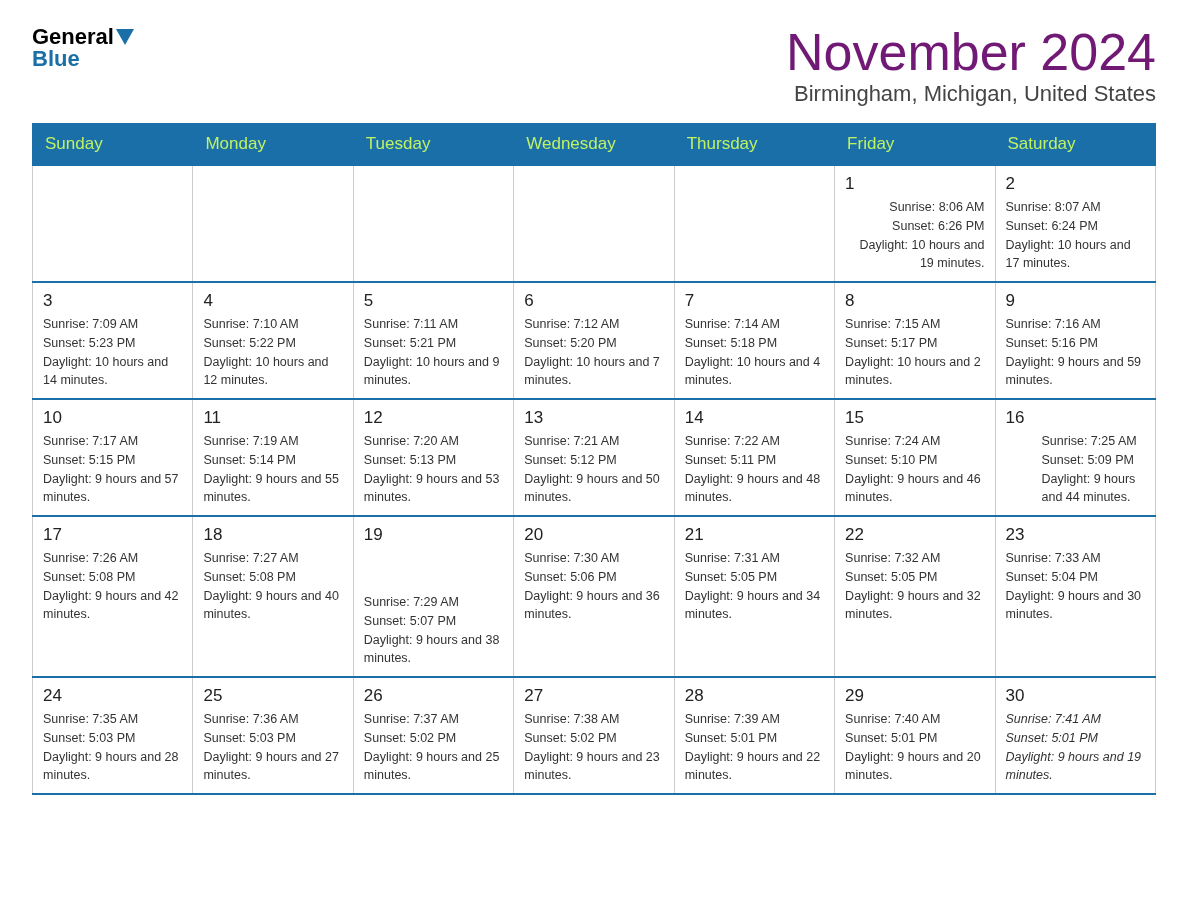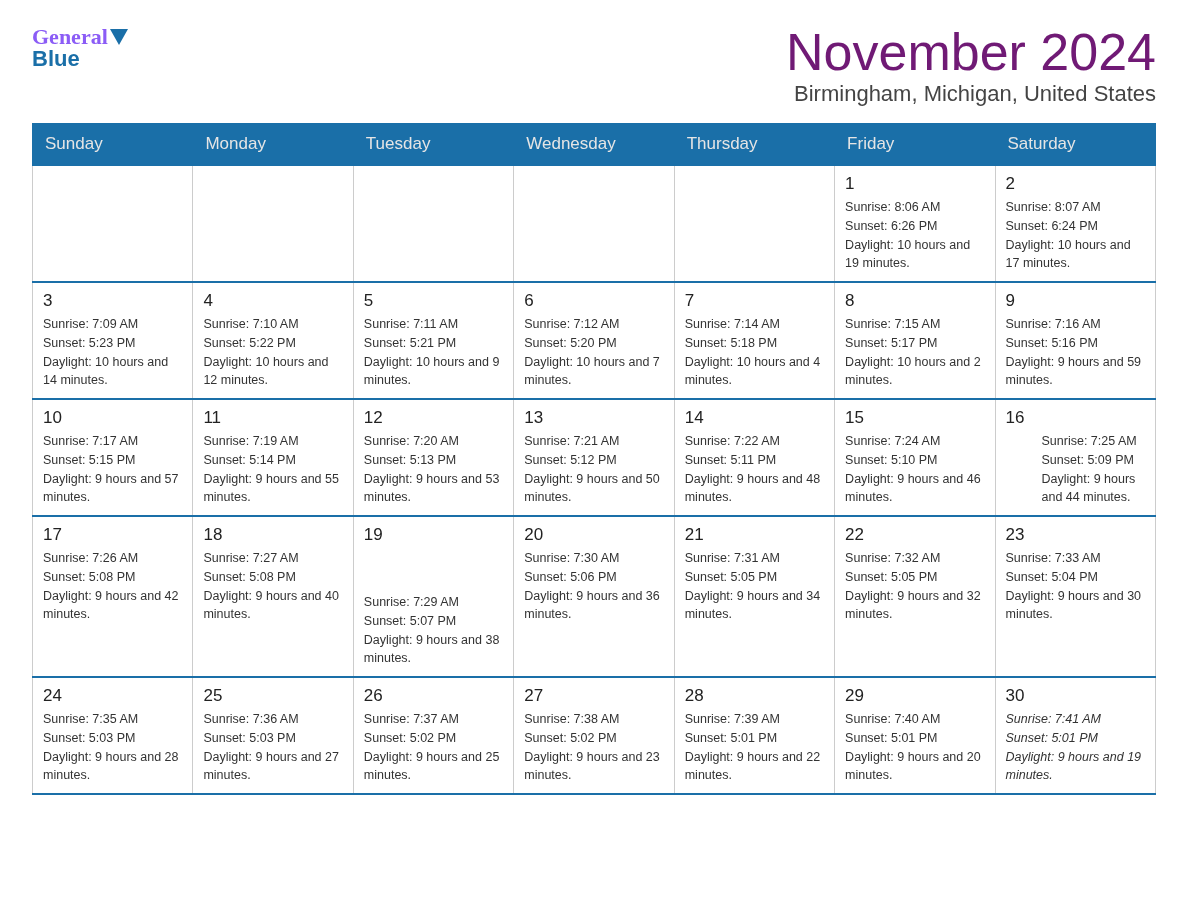--- a/index.html
+++ b/index.html
@@ -12,22 +12,21 @@
     }
     .header-row {
       display: flex;
       align-items: flex-start;
       justify-content: space-between;
       margin-bottom: 16px;
     }
     .logo-text-general {
       font-size: 22px;
       font-weight: bold;
-      color: #8b5cf6;
-      font-family: Liberation Serif, serif;
+      color: #000000;
     }
     .logo-text-blue {
       font-size: 22px;
       font-weight: bold;
       color: #1a6fa8;
     }
     .logo-wrapper {
       display: flex;
       flex-direction: column;
       align-items: flex-start;
@@ -49,21 +48,21 @@
       font-size: 22px;
       color: #444;
     }
     .calendar {
       width: 100%;
       border-collapse: collapse;
       border: 1px solid #aaa;
     }
     .calendar th {
       background-color: #1a6fa8;
-      color: #e5e5e5;
+      color: #bef264;
       font-size: 17px;
       font-weight: normal;
       padding: 10px 12px;
       text-align: left;
       border: 1px solid #1a6fa8;
     }
     .calendar td {
       vertical-align: top;
       padding: 8px 10px;
       border: 1px solid #ccc;
@@ -125,21 +124,21 @@
   </thead>
   <tbody id="calendar-body">
   <tr>
         <td class="empty-cell"></td>
         <td class="empty-cell"></td>
         <td class="empty-cell"></td>
         <td class="empty-cell"></td>
         <td class="empty-cell"></td>
         <td>
           <span class="day-number">1</span>
-          <div class="day-info" style="white-space: pre-line;">Sunrise: 8:06 AM
+          <div class="day-info" style="white-space: pre-line; text-align: right;">Sunrise: 8:06 AM
 Sunset: 6:26 PM
 Daylight: 10 hours and 19 minutes.</div>
         </td>
         <td>
           <span class="day-number">2</span>
           <div class="day-info" style="white-space: pre-line;">Sunrise: 8:07 AM
 Sunset: 6:24 PM
 Daylight: 10 hours and 17 minutes.</div>
         </td>
       </tr>

